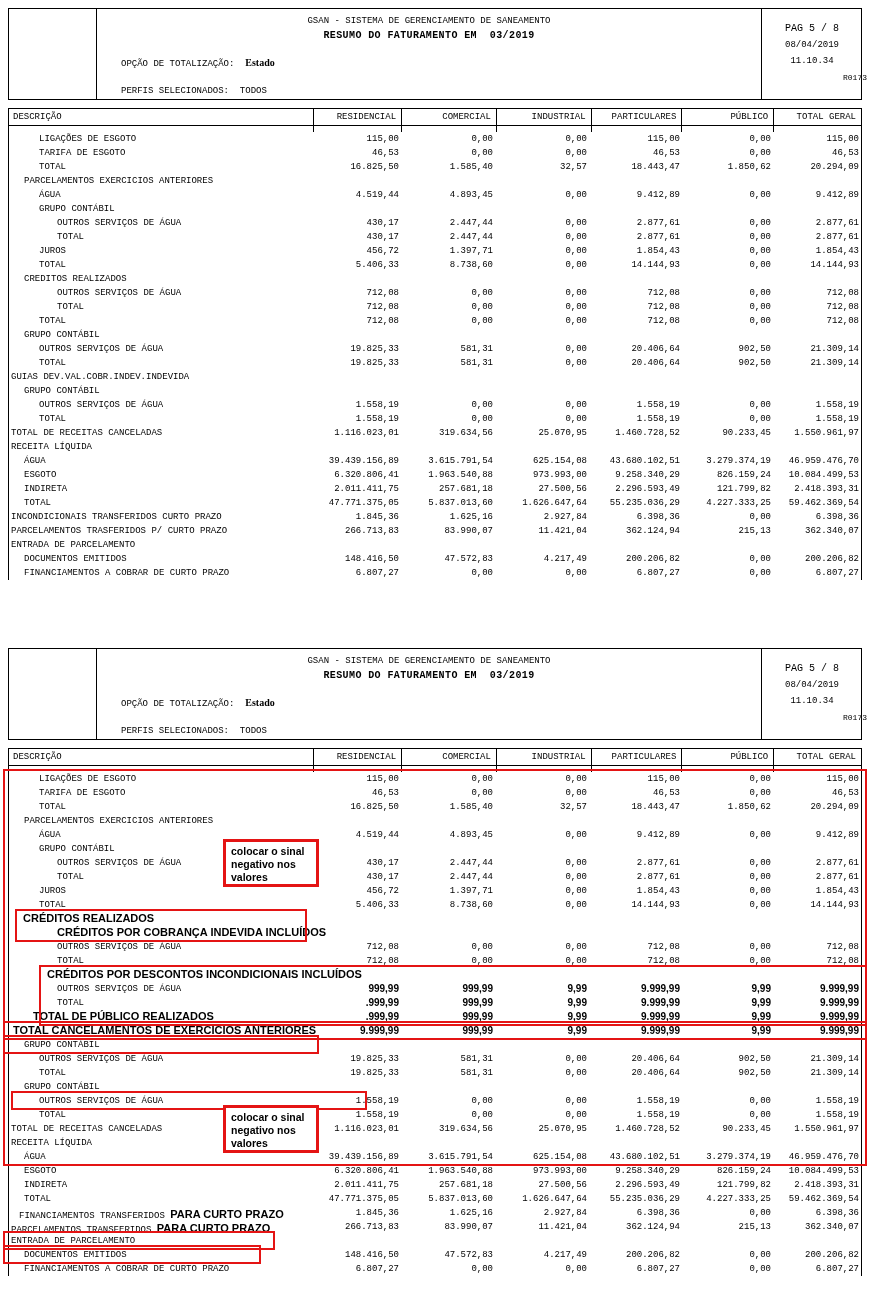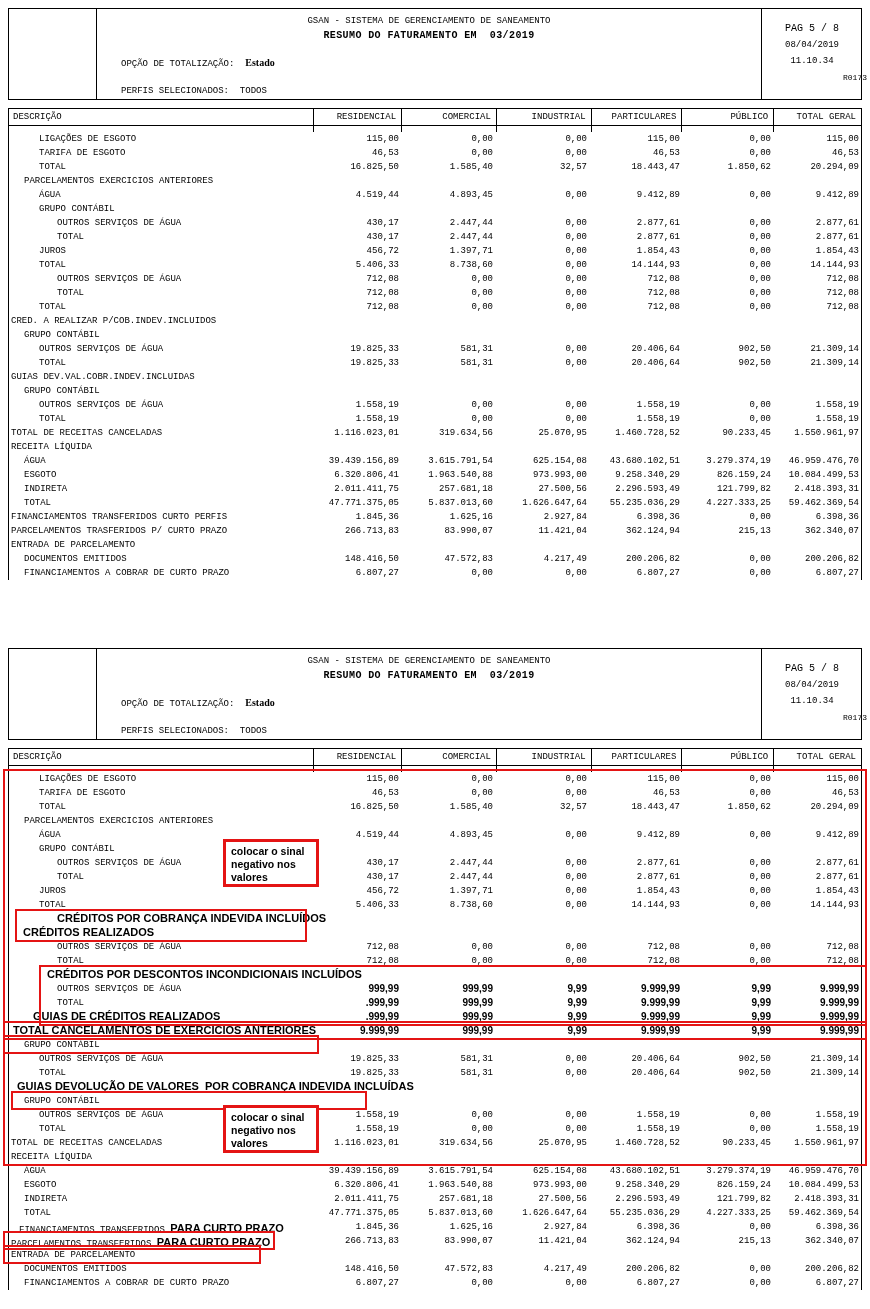--- a/index.html
+++ b/index.html
@@ -148,20 +148,23 @@
         <div class="trow">
           <span class="lbl" style="left: 30px;">TOTAL</span>
           <span class="val" style="right: 462px;">5.406,33</span>
           <span class="val" style="right: 368px;">8.738,60</span>
           <span class="val" style="right: 274px;">0,00</span>
           <span class="val" style="right: 181px;">14.144,93</span>
           <span class="val" style="right: 90px;">0,00</span>
           <span class="val" style="right: 2px;">14.144,93</span>
         </div>
         <div class="trow">
+          <span class="lbl" style="left: 15px;">CREDITOS REALIZADOS</span>
+        </div>
+        <div class="trow">
           <span class="lbl" style="left: 48px;">OUTROS SERVIÇOS DE ÁGUA</span>
           <span class="val" style="right: 462px;">712,08</span>
           <span class="val" style="right: 368px;">0,00</span>
           <span class="val" style="right: 274px;">0,00</span>
           <span class="val" style="right: 181px;">712,08</span>
           <span class="val" style="right: 90px;">0,00</span>
           <span class="val" style="right: 2px;">712,08</span>
         </div>
         <div class="trow">
           <span class="lbl" style="left: 48px;">TOTAL</span>
@@ -173,23 +176,20 @@
           <span class="val" style="right: 2px;">712,08</span>
         </div>
         <div class="trow">
           <span class="lbl" style="left: 30px;">TOTAL</span>
           <span class="val" style="right: 462px;">712,08</span>
           <span class="val" style="right: 368px;">0,00</span>
           <span class="val" style="right: 274px;">0,00</span>
           <span class="val" style="right: 181px;">712,08</span>
           <span class="val" style="right: 90px;">0,00</span>
           <span class="val" style="right: 2px;">712,08</span>
-        </div>
-        <div class="trow">
-          <span class="lbl" style="left: 2px;">CRED. A REALIZAR P/COB.INDEV.INCLUIDOS</span>
         </div>
         <div class="trow">
           <span class="lbl" style="left: 15px;">GRUPO CONTÁBIL</span>
         </div>
         <div class="trow">
           <span class="lbl" style="left: 30px;">OUTROS SERVIÇOS DE ÁGUA</span>
           <span class="val" style="right: 462px;">19.825,33</span>
           <span class="val" style="right: 368px;">581,31</span>
           <span class="val" style="right: 274px;">0,00</span>
           <span class="val" style="right: 181px;">20.406,64</span>
@@ -199,21 +199,21 @@
         <div class="trow">
           <span class="lbl" style="left: 30px;">TOTAL</span>
           <span class="val" style="right: 462px;">19.825,33</span>
           <span class="val" style="right: 368px;">581,31</span>
           <span class="val" style="right: 274px;">0,00</span>
           <span class="val" style="right: 181px;">20.406,64</span>
           <span class="val" style="right: 90px;">902,50</span>
           <span class="val" style="right: 2px;">21.309,14</span>
         </div>
         <div class="trow">
-          <span class="lbl" style="left: 2px;">GUIAS DEV.VAL.COBR.INDEV.INCLUIDAS</span>
+          <span class="lbl" style="left: 2px;">GUIAS DEV.VAL.COBR.INDEV.INDEVIDA</span>
         </div>
         <div class="trow">
           <span class="lbl" style="left: 15px;">GRUPO CONTÁBIL</span>
         </div>
         <div class="trow">
           <span class="lbl" style="left: 30px;">OUTROS SERVIÇOS DE ÁGUA</span>
           <span class="val" style="right: 462px;">1.558,19</span>
           <span class="val" style="right: 368px;">0,00</span>
           <span class="val" style="right: 274px;">0,00</span>
           <span class="val" style="right: 181px;">1.558,19</span>
@@ -271,21 +271,21 @@
         <div class="trow">
           <span class="lbl" style="left: 15px;">TOTAL</span>
           <span class="val" style="right: 462px;">47.771.375,05</span>
           <span class="val" style="right: 368px;">5.837.013,60</span>
           <span class="val" style="right: 274px;">1.626.647,64</span>
           <span class="val" style="right: 181px;">55.235.036,29</span>
           <span class="val" style="right: 90px;">4.227.333,25</span>
           <span class="val" style="right: 2px;">59.462.369,54</span>
         </div>
         <div class="trow">
-          <span class="lbl" style="left: 2px;">FINANCIAMENTOS TRANSFERIDOS CURTO PERFIS</span>
+          <span class="lbl" style="left: 2px;">INCONDICIONAIS TRANSFERIDOS CURTO PRAZO</span>
           <span class="val" style="right: 462px;">1.845,36</span>
           <span class="val" style="right: 368px;">1.625,16</span>
           <span class="val" style="right: 274px;">2.927,84</span>
           <span class="val" style="right: 181px;">6.398,36</span>
           <span class="val" style="right: 90px;">0,00</span>
           <span class="val" style="right: 2px;">6.398,36</span>
         </div>
         <div class="trow">
           <span class="lbl" style="left: 2px;">PARCELAMENTOS TRASFERIDOS P/ CURTO PRAZO</span>
           <span class="val" style="right: 462px;">266.713,83</span>
@@ -418,24 +418,24 @@
         <div class="trow">
           <span class="lbl" style="left: 30px;">TOTAL</span>
           <span class="val" style="right: 462px;">5.406,33</span>
           <span class="val" style="right: 368px;">8.738,60</span>
           <span class="val" style="right: 274px;">0,00</span>
           <span class="val" style="right: 181px;">14.144,93</span>
           <span class="val" style="right: 90px;">0,00</span>
           <span class="val" style="right: 2px;">14.144,93</span>
         </div>
         <div class="trow">
+          <span class="albl" style="left: 14px;">CRÉDITOS REALIZADOS</span>
+        </div>
+        <div class="trow">
           <span class="albl" style="left: 48px;">CRÉDITOS POR COBRANÇA INDEVIDA INCLUÍDOS</span>
-        </div>
-        <div class="trow">
-          <span class="albl" style="left: 14px;">CRÉDITOS REALIZADOS</span>
         </div>
         <div class="trow">
           <span class="lbl" style="left: 48px;">OUTROS SERVIÇOS DE ÁGUA</span>
           <span class="val" style="right: 462px;">712,08</span>
           <span class="val" style="right: 368px;">0,00</span>
           <span class="val" style="right: 274px;">0,00</span>
           <span class="val" style="right: 181px;">712,08</span>
           <span class="val" style="right: 90px;">0,00</span>
           <span class="val" style="right: 2px;">712,08</span>
         </div>
@@ -463,21 +463,21 @@
         <div class="trow">
           <span class="lbl" style="left: 48px;">TOTAL</span>
           <span class="aval" style="right: 462px;">.999,99</span>
           <span class="aval" style="right: 368px;">999,99</span>
           <span class="aval" style="right: 274px;">9,99</span>
           <span class="aval" style="right: 181px;">9.999,99</span>
           <span class="aval" style="right: 90px;">9,99</span>
           <span class="aval" style="right: 2px;">9.999,99</span>
         </div>
         <div class="trow">
-          <span class="albl" style="left: 24px;">GUIAS DE CRÉDITOS REALIZADOS</span>
+          <span class="albl" style="left: 24px;">TOTAL DE PÚBLICO REALIZADOS</span>
           <span class="aval" style="right: 462px;">.999,99</span>
           <span class="aval" style="right: 368px;">999,99</span>
           <span class="aval" style="right: 274px;">9,99</span>
           <span class="aval" style="right: 181px;">9.999,99</span>
           <span class="aval" style="right: 90px;">9,99</span>
           <span class="aval" style="right: 2px;">9.999,99</span>
         </div>
         <div class="trow">
           <span class="albl" style="left: 4px;">TOTAL CANCELAMENTOS DE EXERCÍCIOS ANTERIORES</span>
           <span class="aval" style="right: 462px;">9.999,99</span>
@@ -500,23 +500,20 @@
           <span class="val" style="right: 2px;">21.309,14</span>
         </div>
         <div class="trow">
           <span class="lbl" style="left: 30px;">TOTAL</span>
           <span class="val" style="right: 462px;">19.825,33</span>
           <span class="val" style="right: 368px;">581,31</span>
           <span class="val" style="right: 274px;">0,00</span>
           <span class="val" style="right: 181px;">20.406,64</span>
           <span class="val" style="right: 90px;">902,50</span>
           <span class="val" style="right: 2px;">21.309,14</span>
-        </div>
-        <div class="trow">
-          <span class="albl" style="left: 8px;">GUIAS DEVOLUÇÃO DE VALORES  POR COBRANÇA INDEVIDA INCLUÍDAS</span>
         </div>
         <div class="trow">
           <span class="lbl" style="left: 15px;">GRUPO CONTÁBIL</span>
         </div>
         <div class="trow">
           <span class="lbl" style="left: 30px;">OUTROS SERVIÇOS DE ÁGUA</span>
           <span class="val" style="right: 462px;">1.558,19</span>
           <span class="val" style="right: 368px;">0,00</span>
           <span class="val" style="right: 274px;">0,00</span>
           <span class="val" style="right: 181px;">1.558,19</span>

